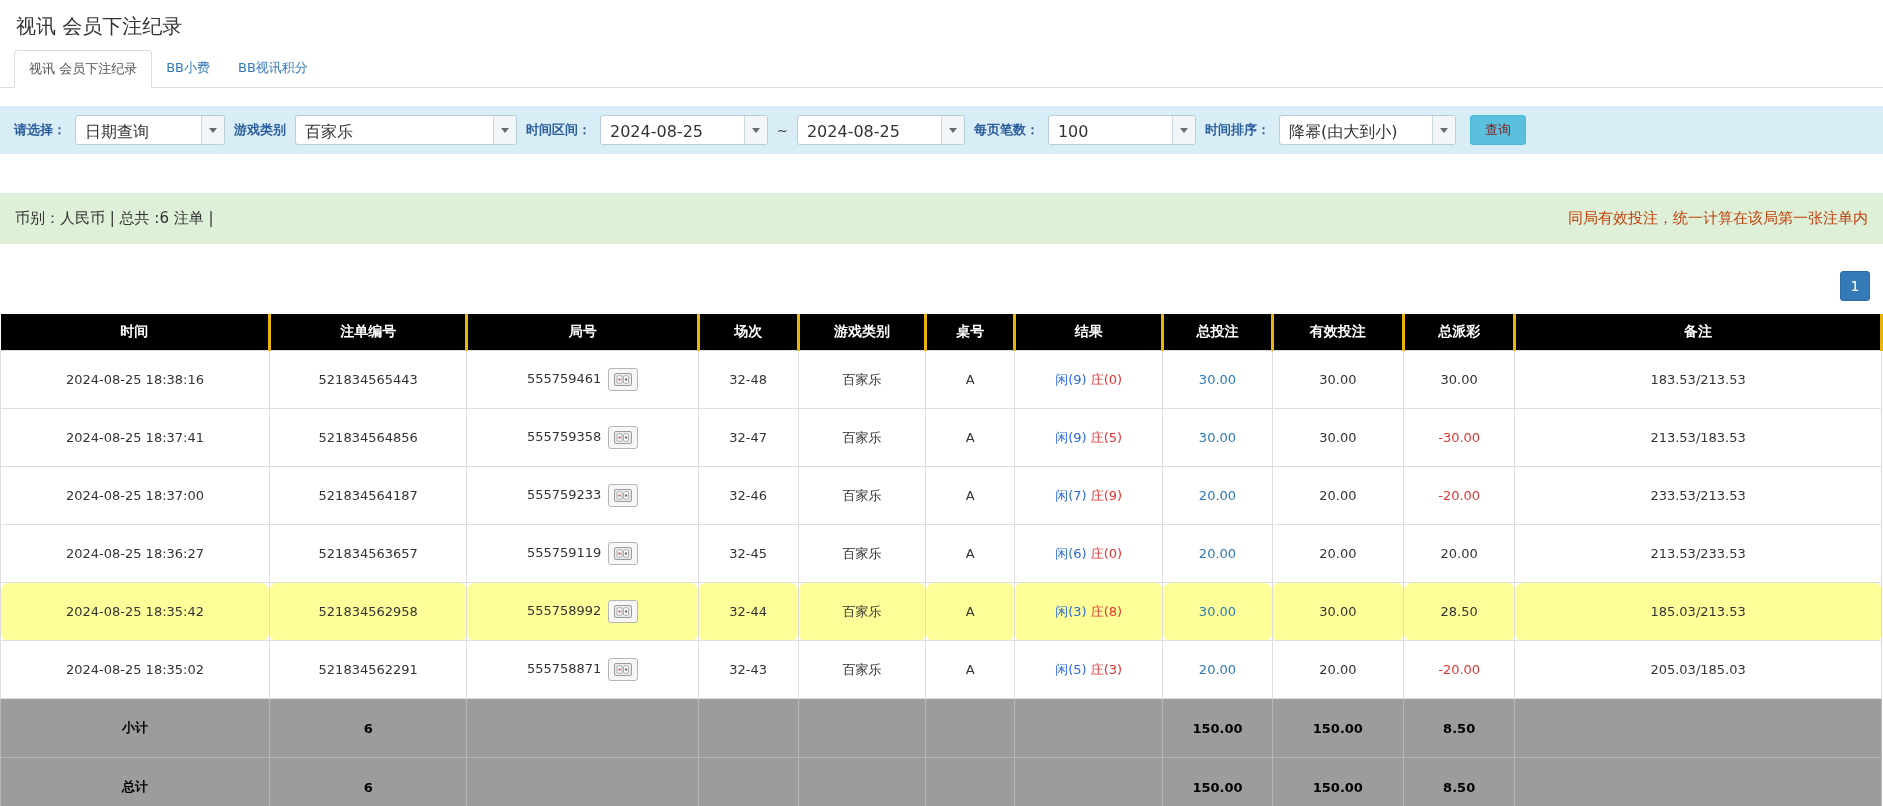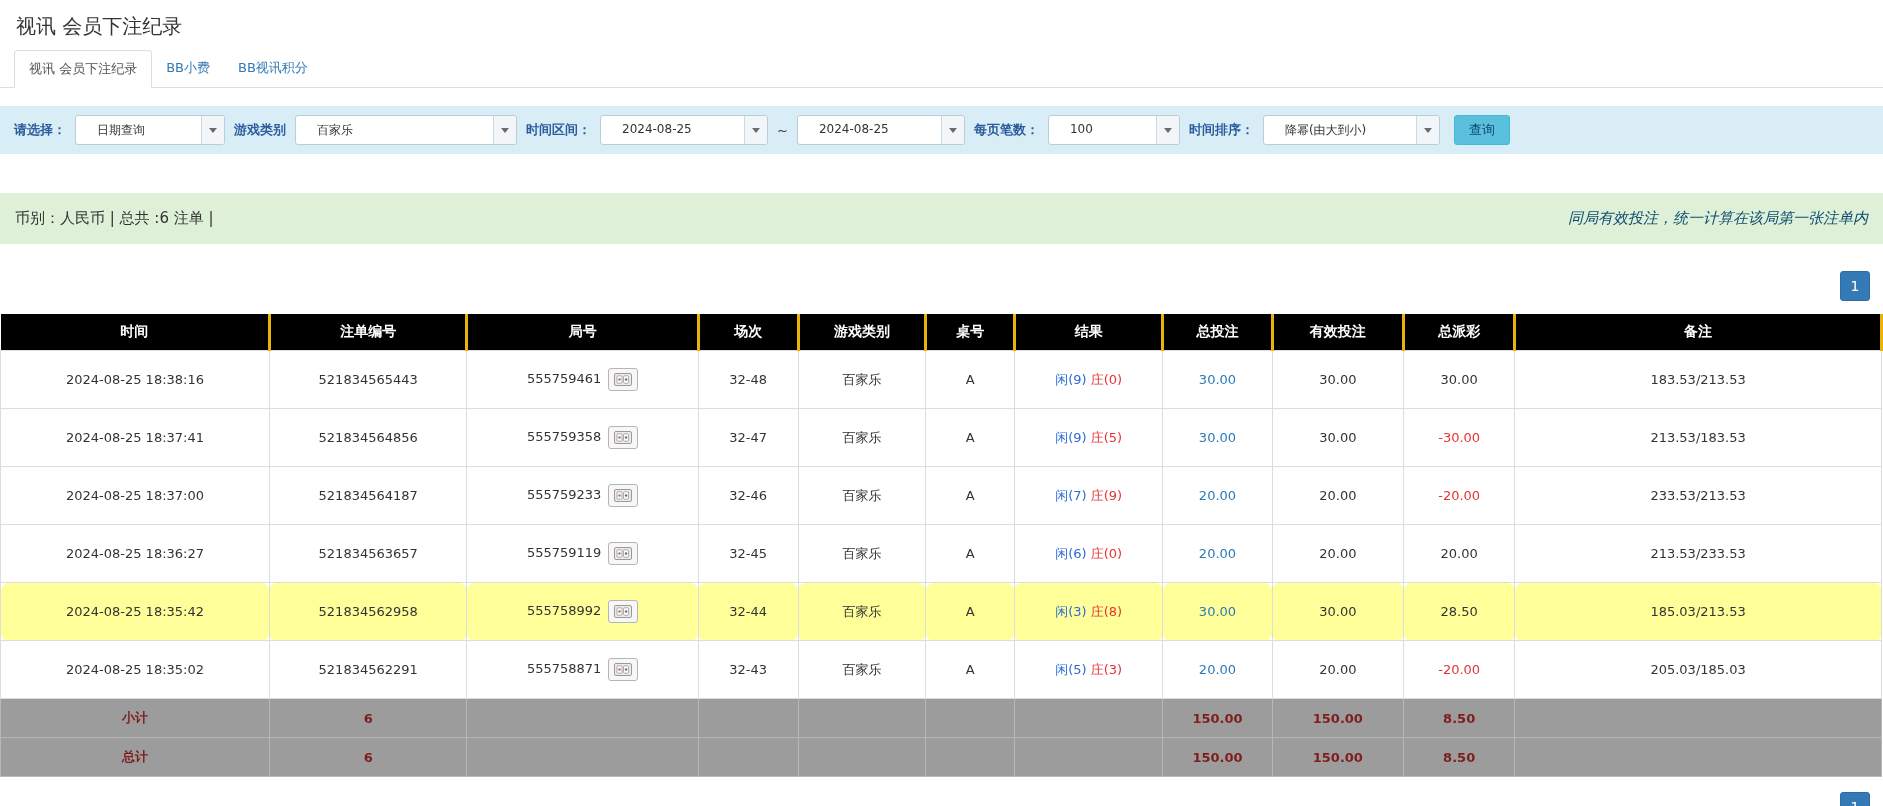--- a/index.html
+++ b/index.html
@@ -10,40 +10,40 @@
   }
   .page-title { font-size: 20px; font-weight: 400; color: #333; padding: 13px 16px 10px; }
   .tabs { display: flex; border-bottom: 1px solid #ddd; padding-left: 14px; }
   .tab { padding: 9px 14px; font-size: 13px; cursor: pointer; margin-bottom: -1px; white-space: nowrap; }
   .tab.active { background: #fff; border: 1px solid #ddd; border-bottom: 1px solid #fff; border-radius: 4px 4px 0 0; color: #555; }
   .tab:not(.active) { color: #337ab7; }
 
   .filter-bar { margin-top: 18px; background: #d9edf7; padding: 9px 14px; display: flex; align-items: center; gap: 9px; }
   .flabel { font-weight: bold; color: #2a5d9c; font-size: 13px; white-space: nowrap; }
   .combo { display: inline-flex; align-items: stretch; background: #fff; border: 1px solid #b9cdd8; border-radius: 3px; height: 30px; overflow: hidden; cursor: pointer; }
-  .combo-value { padding: 6px 21px; font-size: 12px; color: #333; flex: 1; white-space: nowrap; overflow: hidden; }
+  .combo-value { padding: 6px 9px; font-size: 16px; color: #333; flex: 1; white-space: nowrap; overflow: hidden; }
   .combo-btn { width: 23px; background: #f2f6f9; border-left: 1px solid #ccd9e0; display: flex; align-items: center; justify-content: center; flex: none; }
   .caret { width: 0; height: 0; border-left: 4px solid transparent; border-right: 4px solid transparent; border-top: 5px solid #6b6b6b; }
   .tilde { color: #333; font-size: 13px; }
-  .search-btn { background: #5bc0de; color: #0c4a6e; border: 1px solid #46b8da; border-radius: 3px; height: 30px; padding: 0 14px; font-size: 13px; cursor: pointer; margin-left: 5px; font-family: inherit; }
+  .search-btn { background: #5bc0de; color: #7f1d1d; border: 1px solid #46b8da; border-radius: 3px; height: 30px; padding: 0 14px; font-size: 13px; cursor: pointer; margin-left: 5px; font-family: inherit; }
 
   .info-bar { margin-top: 39px; background: #dff0d8; padding: 16px 15px; display: flex; justify-content: space-between; align-items: center; font-size: 15px; }
   .info-left { color: #333; }
-  .info-right { color: #0c4a6e; font-style: italic; }
+  .info-right { color: #c2410c; }
 
   .pager { display: flex; justify-content: flex-end; padding: 0 13px; }
   .pager.top { margin-top: 27px; margin-bottom: 13px; }
   .pager.bottom { margin-top: 15px; }
   .page-btn { display: inline-flex; align-items: center; justify-content: center; min-width: 30px; height: 30px; background: #337ab7; color: #fff; border: 1px solid #2e6da4; border-radius: 3px; font-size: 14px; cursor: pointer; }
 
   table { width: 100%; border-collapse: collapse; table-layout: fixed; }
   thead th { background: #000; color: #fff; font-size: 14px; font-weight: bold; padding: 9px 4px; text-align: center; border-right: 3px solid #eab308; }
   tbody td { border: 1px solid #ddd; text-align: center; padding: 17px 6px; font-size: 13px; color: #333; background: #fff; white-space: nowrap; overflow: hidden; }
   tbody tr.highlight td { background: #ffff99; border-radius: 8px; }
-  tfoot td { background: #9c9c9c; color: #7f1d1d; font-weight: bold; text-align: center; padding: 10px 6px; border: 1px solid #b7b7b7; font-size: 13px; }
+  tfoot td { background: #9c9c9c; color: #000000; font-weight: bold; text-align: center; padding: 20px 6px; border: 1px solid #b7b7b7; font-size: 13px; }
   .player { color: #2a6bd6; }
   .banker { color: #e53333; margin-left: 4px; }
   .bet-link { color: #2a7ab9; cursor: pointer; text-decoration: none; }
   .neg { color: #e53333; }
   .icon-btn { display: inline-flex; align-items: center; justify-content: center; border: 1px solid #b5b5b5; background: #f7f7f7; border-radius: 3px; padding: 4px 5px; margin-left: 7px; vertical-align: middle; cursor: pointer; line-height: 0; }
 </style>
 </head>
 <body>
 
 <div class="page">
@@ -82,21 +82,21 @@
     </div>
     <span class="tilde">~</span>
     <div class="combo" style="width:168px">
       <span class="combo-value">2024-08-25</span>
       <span class="combo-btn">
           <span class="caret"></span>
         </span>
     </div>
 
     <span class="flabel">每页笔数：</span>
-    <div class="combo" style="width:132px">
+    <div class="combo" style="width:148px">
       <span class="combo-value">100</span>
       <span class="combo-btn">
           <span class="caret"></span>
         </span>
     </div>
 
     <span class="flabel">时间排序：</span>
     <div class="combo" style="width:177px">
       <span class="combo-value">降幂(由大到小)</span>
       <span class="combo-btn">

